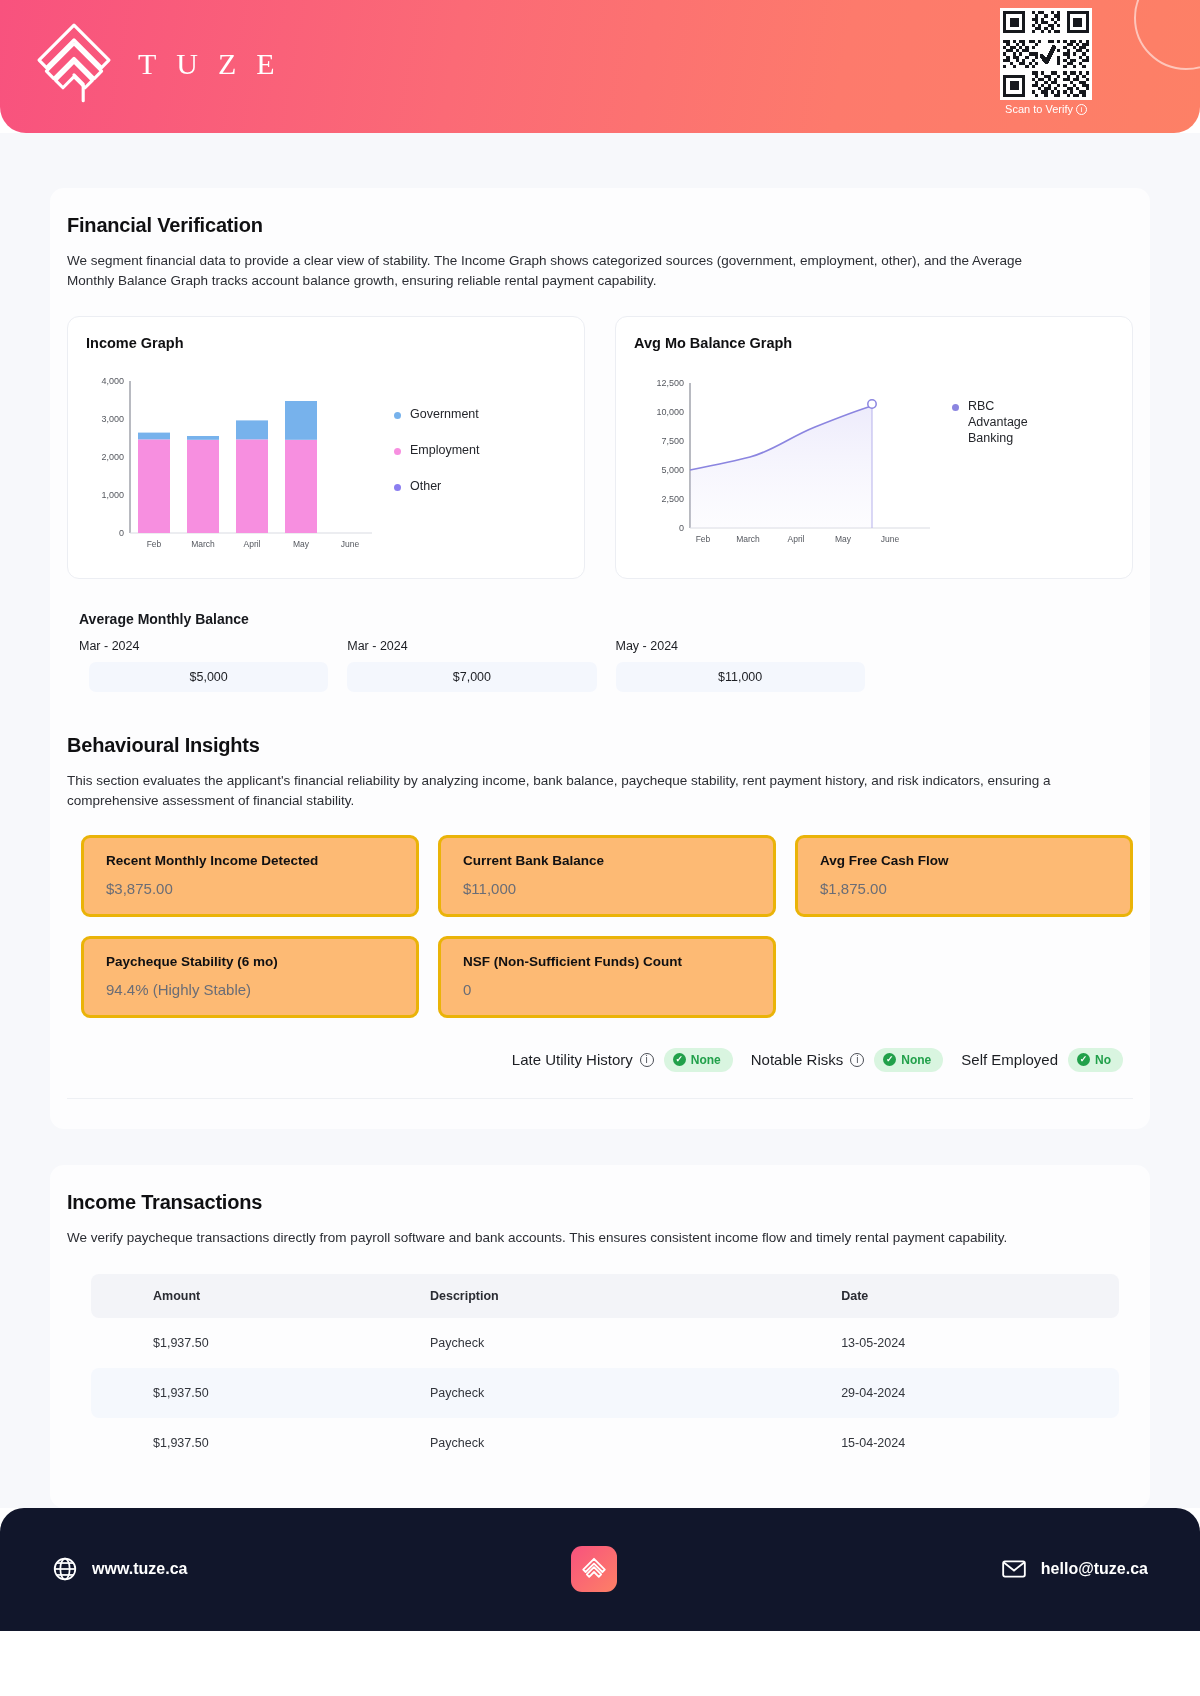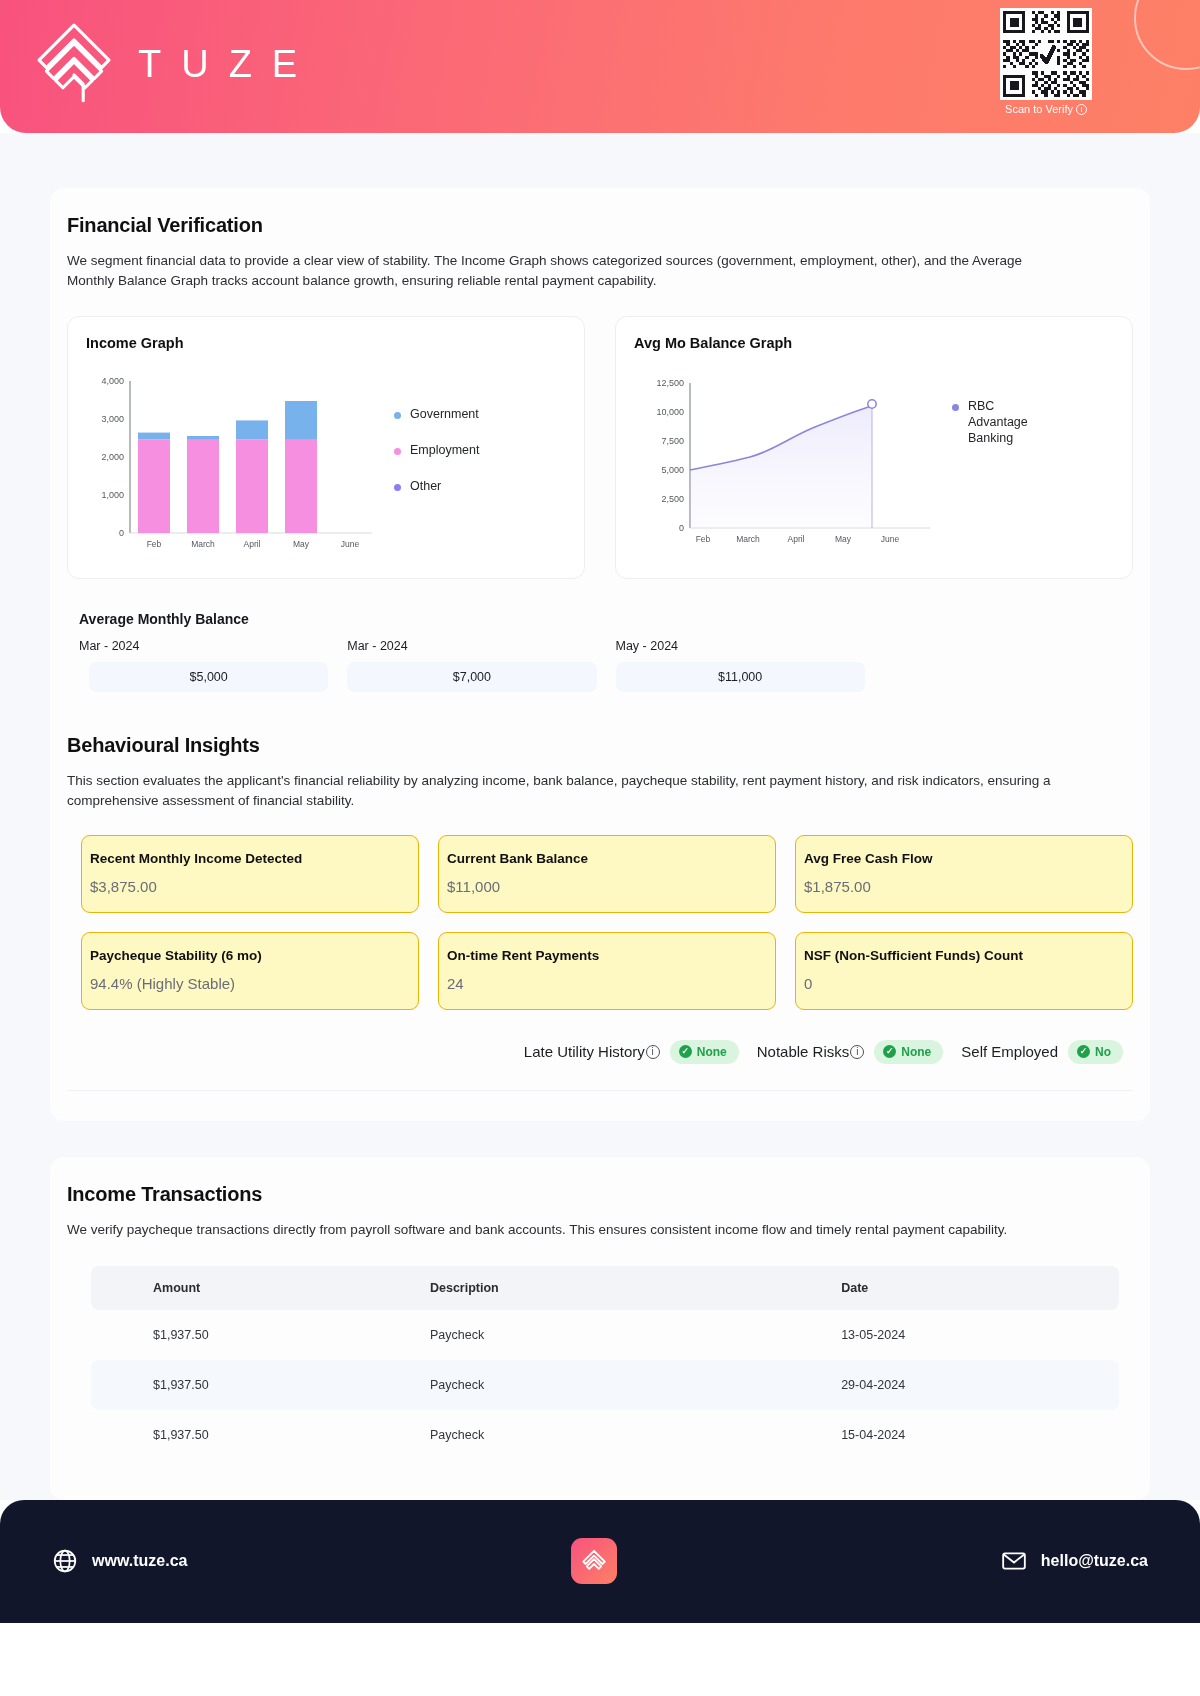--- a/index.html
+++ b/index.html
@@ -29,25 +29,26 @@
     border-radius: 50%;
   }
   .logo-wrap {
     position: absolute;
     left: 28px; top: 16px;
     display: flex; align-items: center; gap: 18px;
   }
   .logo-mark { width: 92px; height: 92px; }
   .logo-text {
     color: #ffffff;
-    font-size: 38px;
+    font-size: 30px;
     letter-spacing: 20px;
     font-weight: 300;
     line-height: 1;
     padding-top: 4px;
+    font-family: Liberation Serif, serif;
   }
   .qr-block {
     position: absolute;
     right: 105px; top: 8px;
     width: 98px;
     text-align: center;
   }
   .qr-img { width: 92px; height: 92px; display:block; margin: 0 auto; background:#fff; }
   .qr-caption {
     color: #ffffff;
@@ -161,39 +162,39 @@
   
   .bi-head { margin-top: 42px; }
   .bi-grid {
     display: grid;
     grid-template-columns: repeat(3, 1fr);
     gap: 19px;
     margin-top: 24px;
     padding: 0 0 0 14px;
   }
   .bi-card {
-    border: 1px solid #eab308;
+    border: 3px solid #eab308;
     border-radius: 9px;
-    padding: 15px 14px 17px 8px;
-    background: #fef9c3;
+    padding: 15px 14px 17px 22px;
+    background: #fdba74;
     min-height: 70px;
   }
   .bi-label { font-size: 13.5px; font-weight: 700; color: #101012; }
   .bi-value { font-size: 15px; color: #6a6d76; margin-top: 12px; }
 
   .badges-row {
     display: flex;
     align-items: center;
     justify-content: flex-end;
     gap: 10px;
     margin-top: 30px;
     padding-right: 10px;
   }
   .badge-label {
-    display: flex; align-items: center; gap: 1px;
+    display: flex; align-items: center; gap: 7px;
     font-size: 15px; color: #1c1e23;
   }
   .badge-label .info-i { color:#4b4e56; width:14px;height:14px;font-size:10px;line-height:12px; }
   .pill {
     display: inline-flex; align-items: center; gap: 5px;
     background: #d9f5e0;
     color: #21a04a;
     border-radius: 13px;
     padding: 5px 12px 5px 9px;
     font-size: 12px;
@@ -601,24 +602,20 @@
       </div>
       <div class="bi-card">
         <div class="bi-label">Avg Free Cash Flow</div>
         <div class="bi-value">$1,875.00</div>
       </div>
       <div class="bi-card">
         <div class="bi-label">Paycheque Stability (6 mo)</div>
         <div class="bi-value">94.4% (Highly Stable)</div>
       </div>
       <div class="bi-card">
-        <div class="bi-label">On-time Rent Payments</div>
-        <div class="bi-value">24</div>
-      </div>
-      <div class="bi-card">
         <div class="bi-label">NSF (Non-Sufficient Funds) Count</div>
         <div class="bi-value">0</div>
       </div>
     </div>
 
     <div class="badges-row">
       <span class="badge-label">
         <span>Late Utility History</span>
         <i class="info-i">i</i>
       </span>

